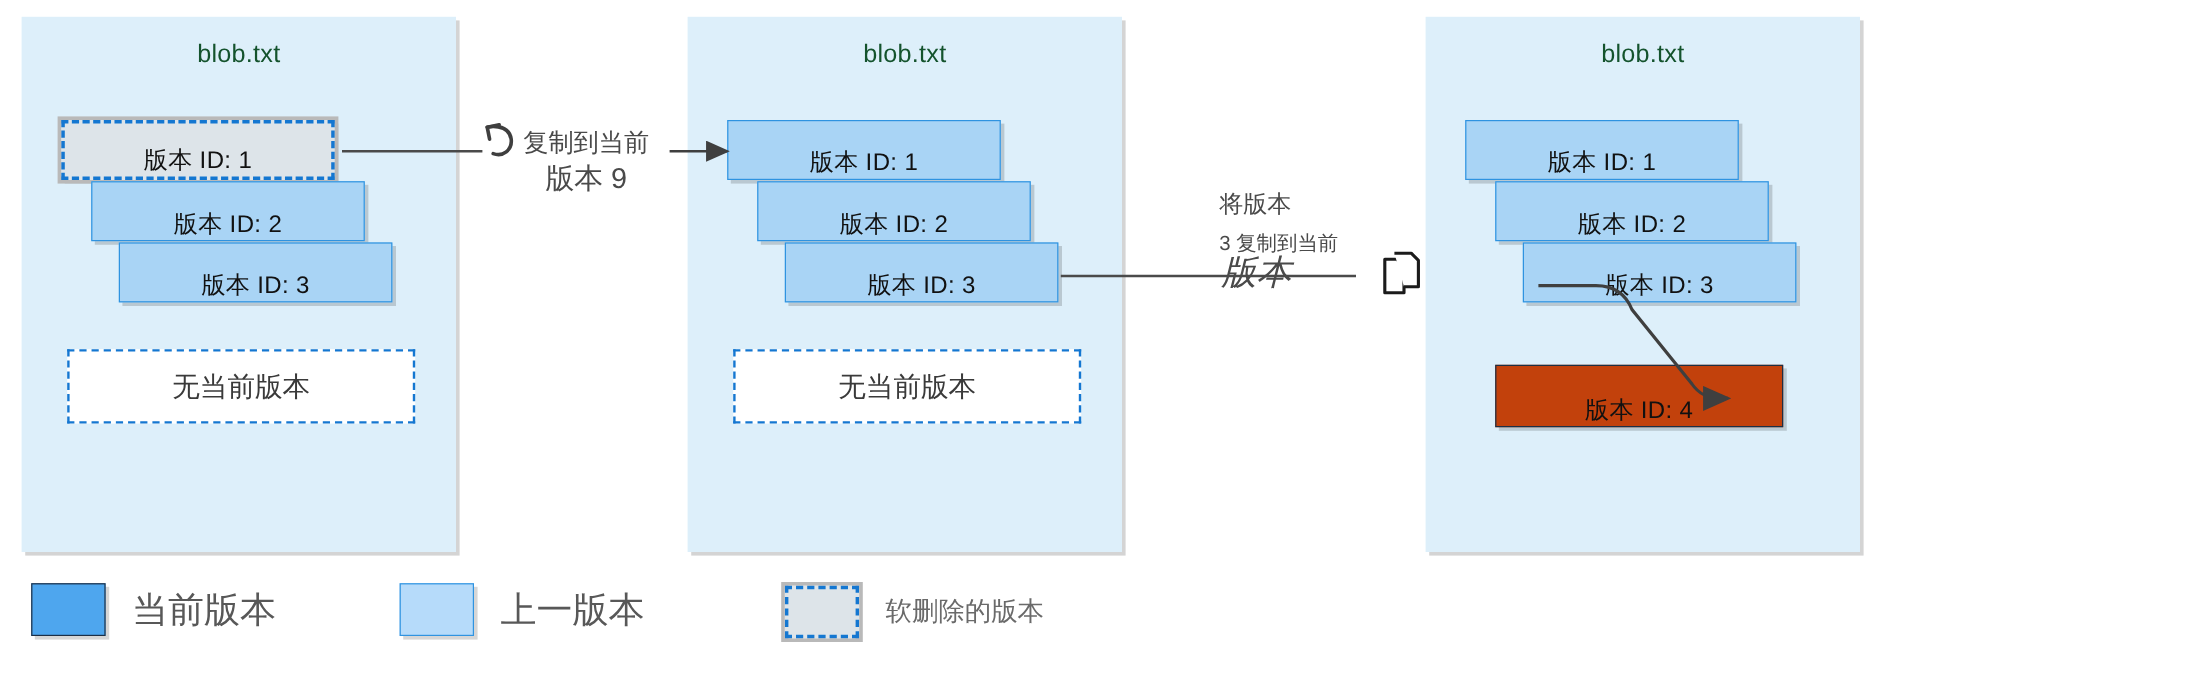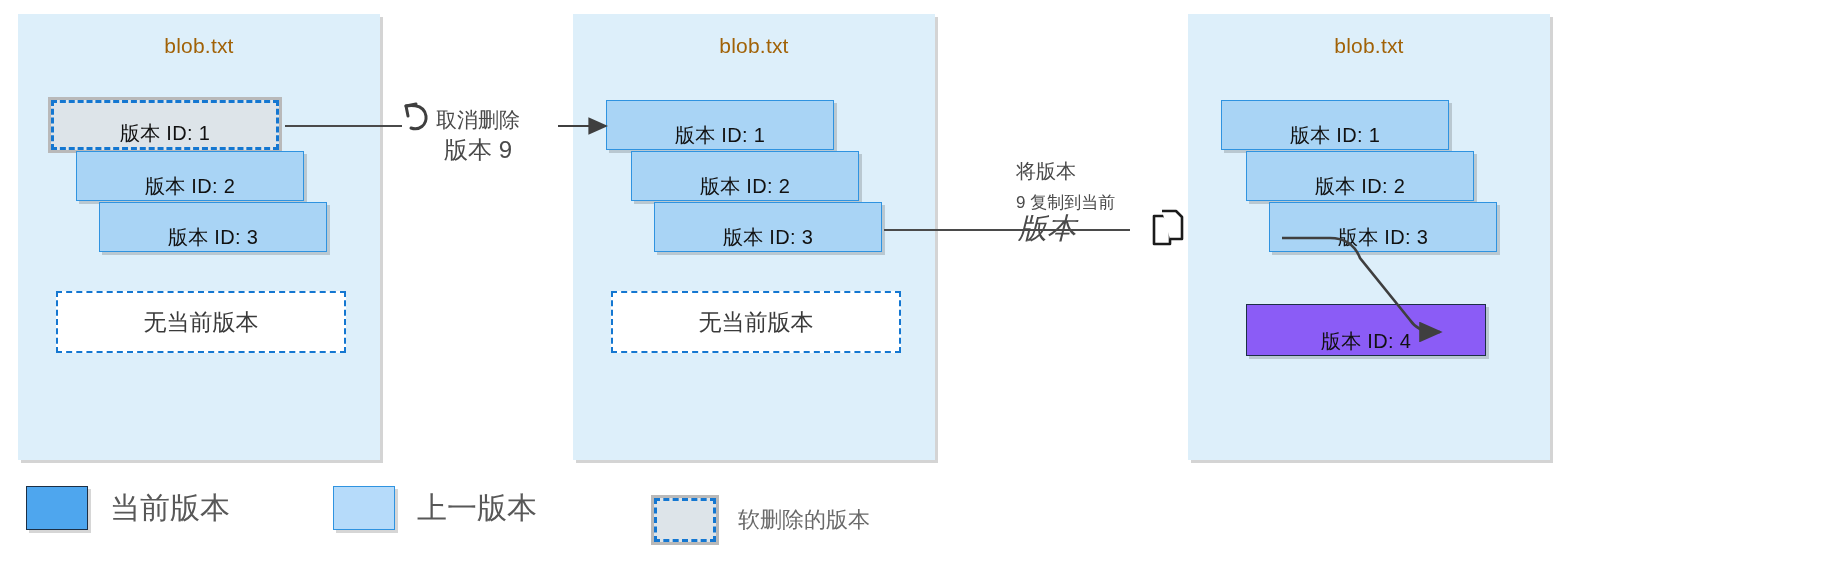--- a/index.html
+++ b/index.html
@@ -27,21 +27,21 @@
     box-shadow: 3px 3px 0 rgba(0,0,0,0.17);
     box-sizing: border-box;
   }
   .panel-title {
     position: absolute;
     left: 0;
     right: 0;
     top: 20px;
     text-align: center;
     font-size: 21px;
-    color: #a16207;
+    color: #14532d;
     letter-spacing: 0.2px;
   }
 
   
   .chip {
     position: absolute;
     box-sizing: border-box;
     display: flex;
     align-items: flex-end;
     justify-content: center;
@@ -49,21 +49,21 @@
     color: #111111;
     letter-spacing: 0.3px;
     height: 50px;
   }
   .chip.prev {
     background: #a9d4f5;
     border: 1.5px solid #2f93e0;
     box-shadow: 3px 3px 0 rgba(0,0,0,0.16);
   }
   .chip.current {
-    background: #8b5cf6;
+    background: #c2410c;
     border: 1.5px solid #1c2f45;
     box-shadow: 3px 3px 0 rgba(0,0,0,0.16);
   }
   .chip.softdel {
     background: #dde4e9;
     border: 3px dashed #1477d1;
     outline: 3px solid #b9b9b9;
     outline-offset: 0px;
     box-shadow: 3px 3px 0 rgba(0,0,0,0.14);
   }
@@ -236,42 +236,42 @@
       <path d="M2,2 L12,0 M2,2 L4,12" fill="none" stroke="#3f3f3f" stroke-width="3" stroke-linecap="round"></path>
     </g>
 
     <g transform="translate(1152,210)">
       <path d="M2,6 L2,34 L18,34 L18,12 L12,6 Z" fill="#ffffff" stroke="#1b1b1b" stroke-width="2.6" stroke-linejoin="round"></path>
       <path d="M10,1 L24,1 L30,7 L30,29 L18,29" fill="#ffffff" stroke="#1b1b1b" stroke-width="2.6" stroke-linejoin="round"></path>
     </g>
   </svg>
 
   <div class="annot" style="left:436px; top:106px; text-align:center; line-height:1.35;">
-    <div>取消删除</div>
+    <div>复制到当前</div>
     <div style="font-size:24px;">版本 9</div>
   </div>
 
   <div style="position:absolute; left:1016px; top:160px; width:200px; height:100px;">
     <div class="annot" style="left:0px; top:0px; font-size:20px; color:#4a4a4a;">将版本</div>
-    <div class="annot-small" style="left:0px; top:31px; font-size:17px;">9 复制到当前</div>
+    <div class="annot-small" style="left:0px; top:31px; font-size:17px;">3 复制到当前</div>
     <div class="annot" style="left:2px; top:52px; font-size:29px; color:#4a4a4a;font-style:italic;">版本</div>
   </div>
 
   <div class="legend">
 
     <div class="legend-item" style="left:333px; top:6px;">
       <div class="swatch prev"></div>
       <div class="legend-label">上一版本</div>
     </div>
 
     <div class="legend-item" style="left:26px; top:6px;">
       <div class="swatch current"></div>
       <div class="legend-label">当前版本</div>
     </div>
 
-    <div class="legend-item" style="left:654px; top:18px;">
+    <div class="legend-item" style="left:654px; top:8px;">
       <div class="swatch softdel"></div>
       <div class="legend-label small">软删除的版本</div>
     </div>
 
   </div>
 
 </div>
 
 </body></html>

